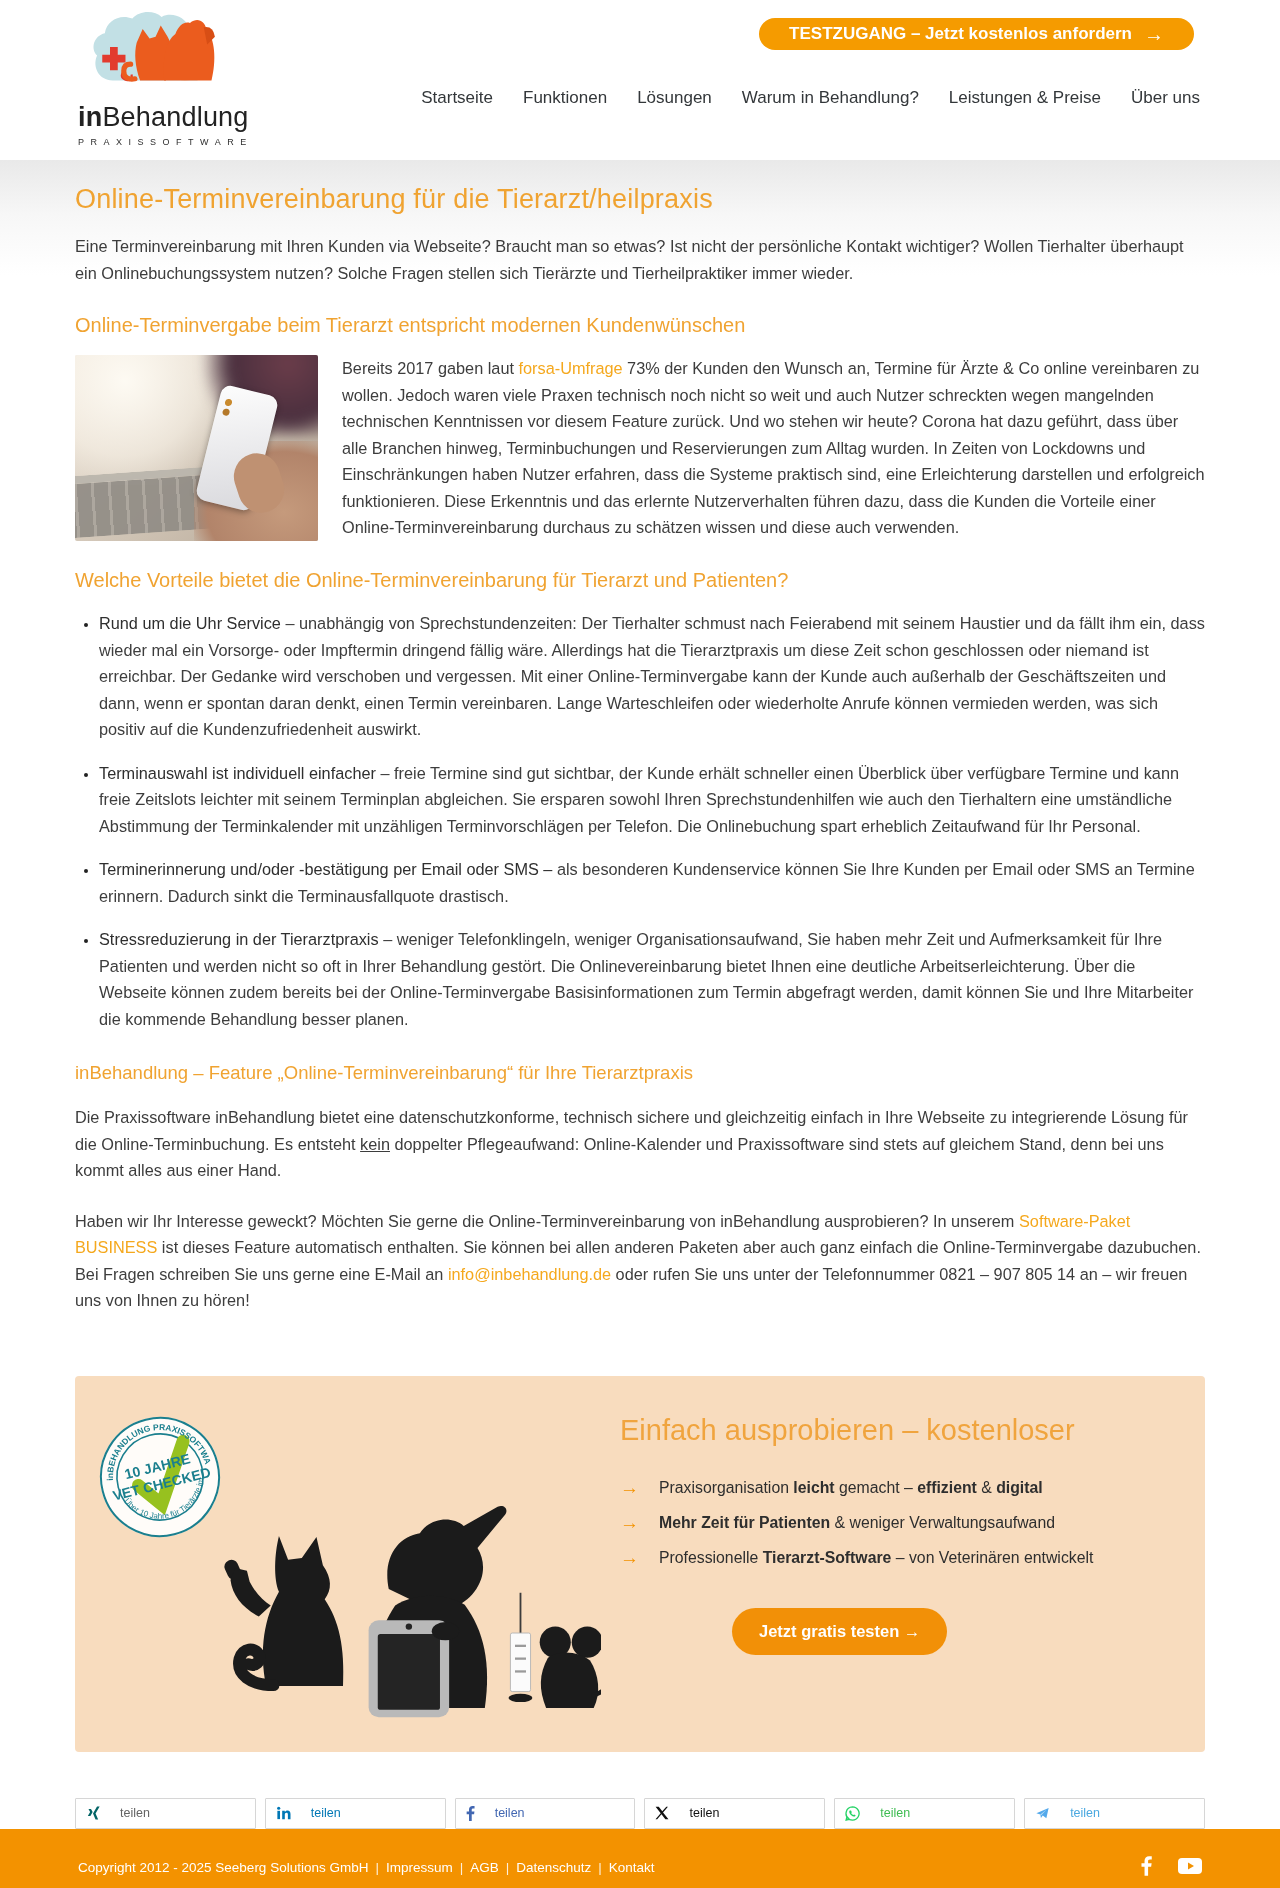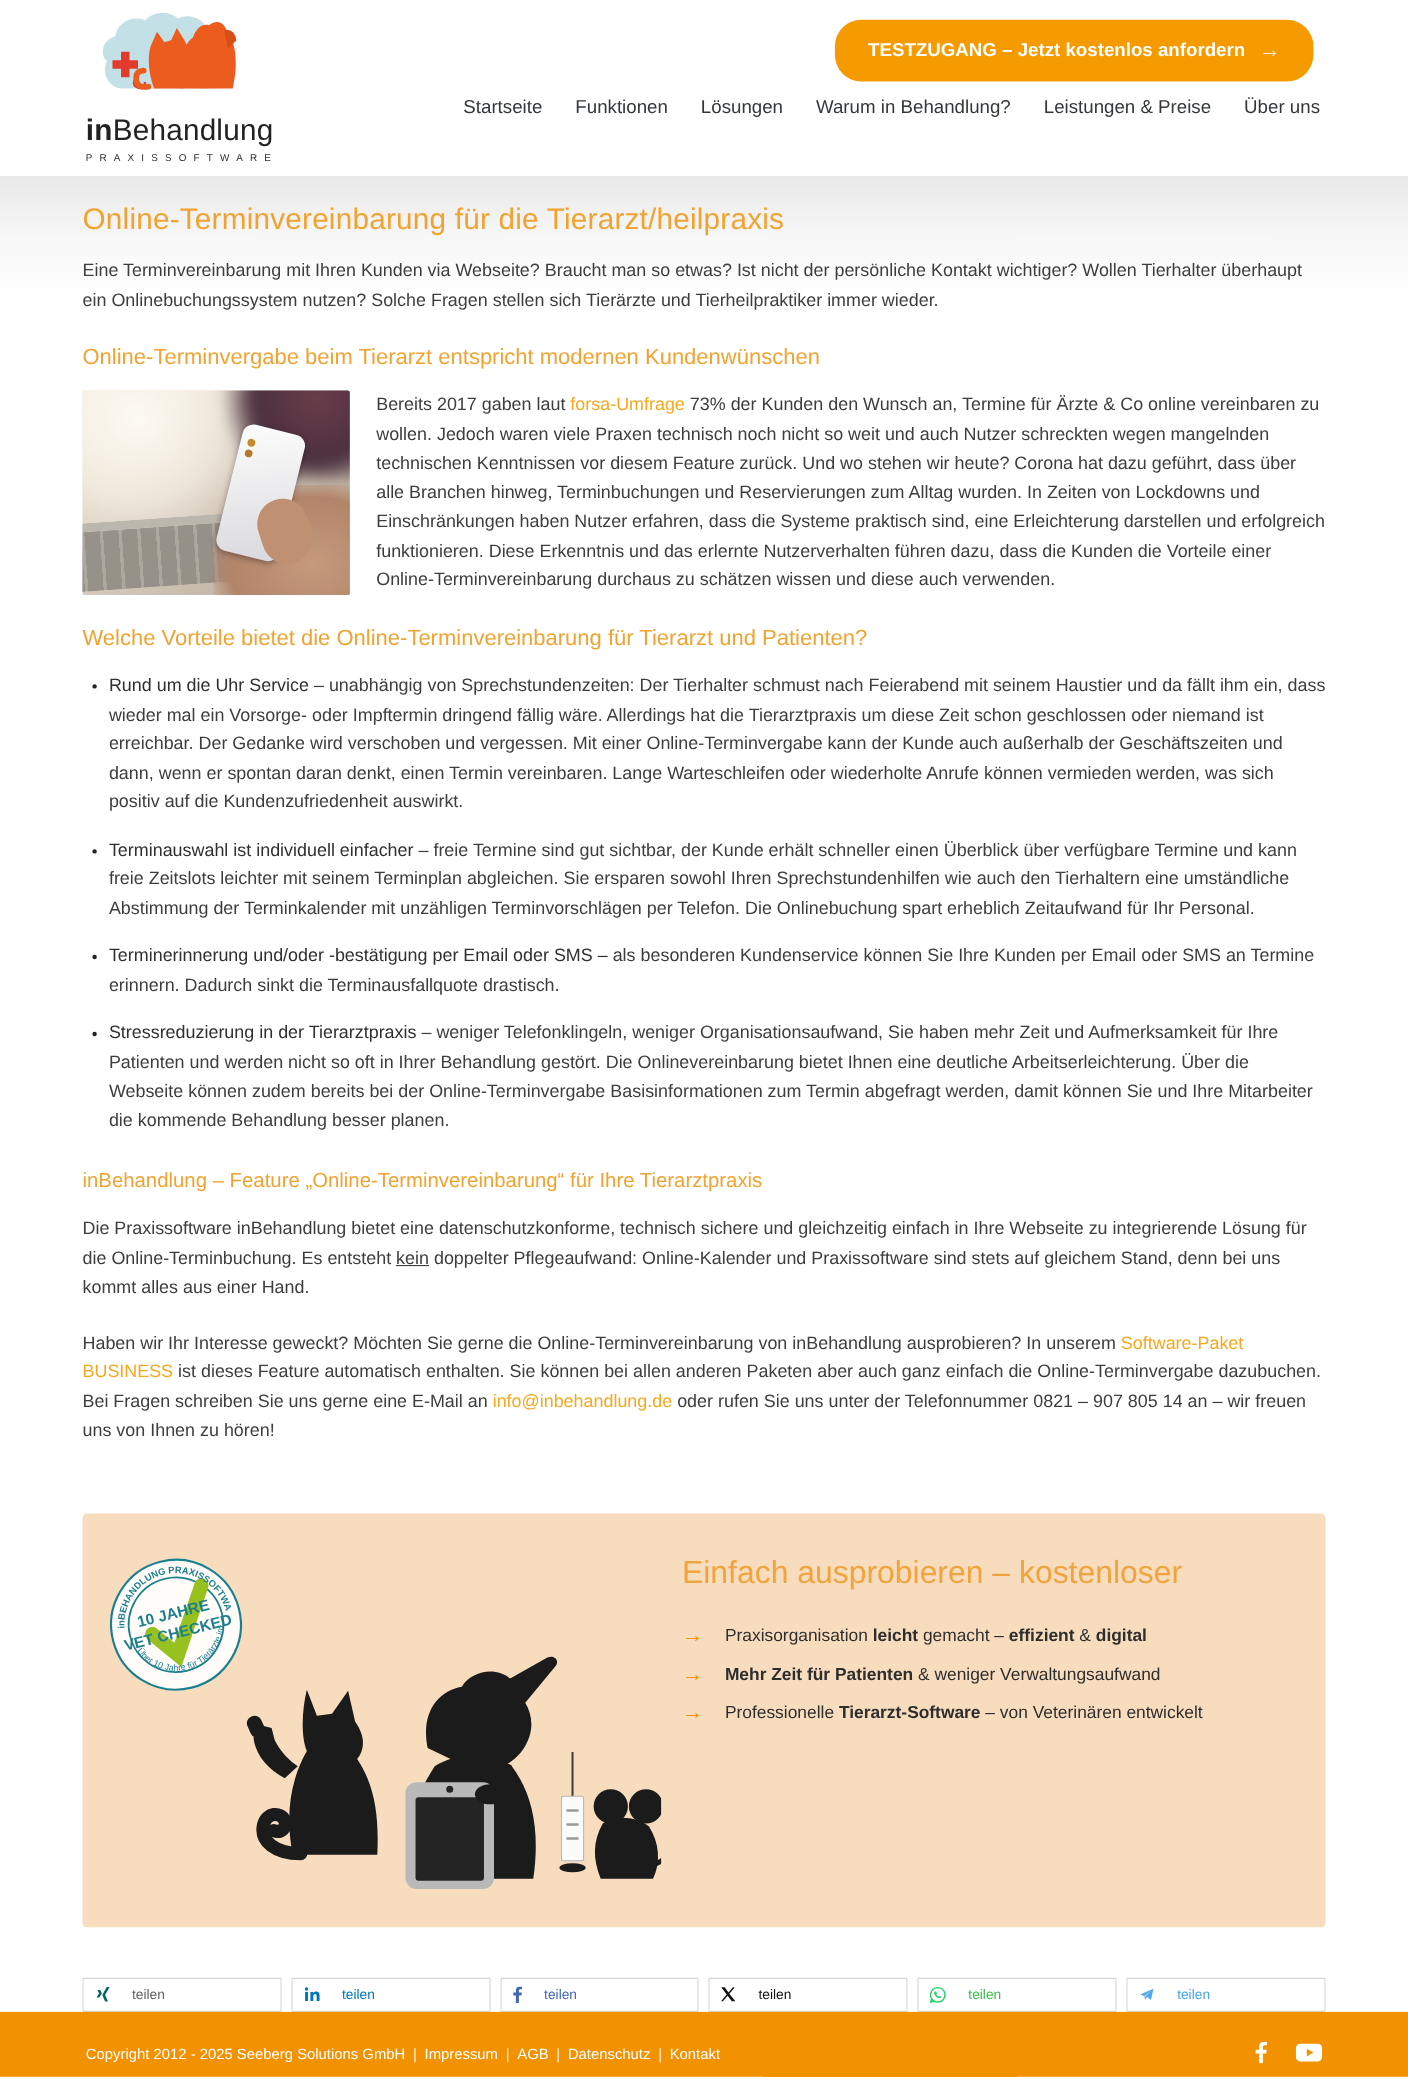--- a/index.html
+++ b/index.html
@@ -28,21 +28,21 @@
   .logo-text b { font-weight: 700; }
   .logo-sub { font-size: 9px; letter-spacing: 6.5px; color: #2e2e2e; margin-top: 4px; }
   .nav {
     position: absolute; right: 80px; top: 88px;
     display: flex; gap: 30px;
     font-size: 17px; color: #33373a;
   }
   .nav a { color: #33373a; }
   .cta-btn {
     position: absolute; right: 86px; top: 18px;
-    height: 56px; padding: 0 30px;
+    height: 32px; padding: 0 30px;
     background: #F59B00; border: none; border-radius: 24px;
     color: #fff; font-weight: 700; font-size: 17px;
     display: flex; align-items: center; gap: 12px;
     font-family: "Liberation Sans", sans-serif;
     cursor: pointer;
   }
   .cta-arrow { font-size: 20px; font-weight: 400; line-height: 1; }
 
   
   .main {
@@ -284,20 +284,21 @@
       </div>
       <div class="banner-bullet">
         <span class="arrow">→</span>
         <span><span style="font-weight: 700;">Mehr Zeit für Patienten</span><span> &amp; weniger Verwaltungsaufwand</span></span>
       </div>
       <div class="banner-bullet">
         <span class="arrow">→</span>
         <span><span>Professionelle </span><span style="font-weight: 700;">Tierarzt-Software</span><span> – von Veterinären entwickelt</span></span>
       </div>
     </div>
+    <button class="banner-btn">Jetzt gratis testen →</button>
   </div>
 </section>
 
 <div class="share-row">
   <div class="share-box">
     <svg width="14" height="14" viewBox="0 0 16 16">
       <path d="M2.8 3.5 h2.9 l1.9 3.3 -2.6 4.5 H2.1 l2.6 -4.5 z" fill="#026466"></path>
       <path d="M12.6 0.5 h3 L10.9 8.6 13.9 15.5 h-3 L8 8.6 z" fill="#026466"></path>
     </svg>
     <span style="color:#636363">teilen</span>

